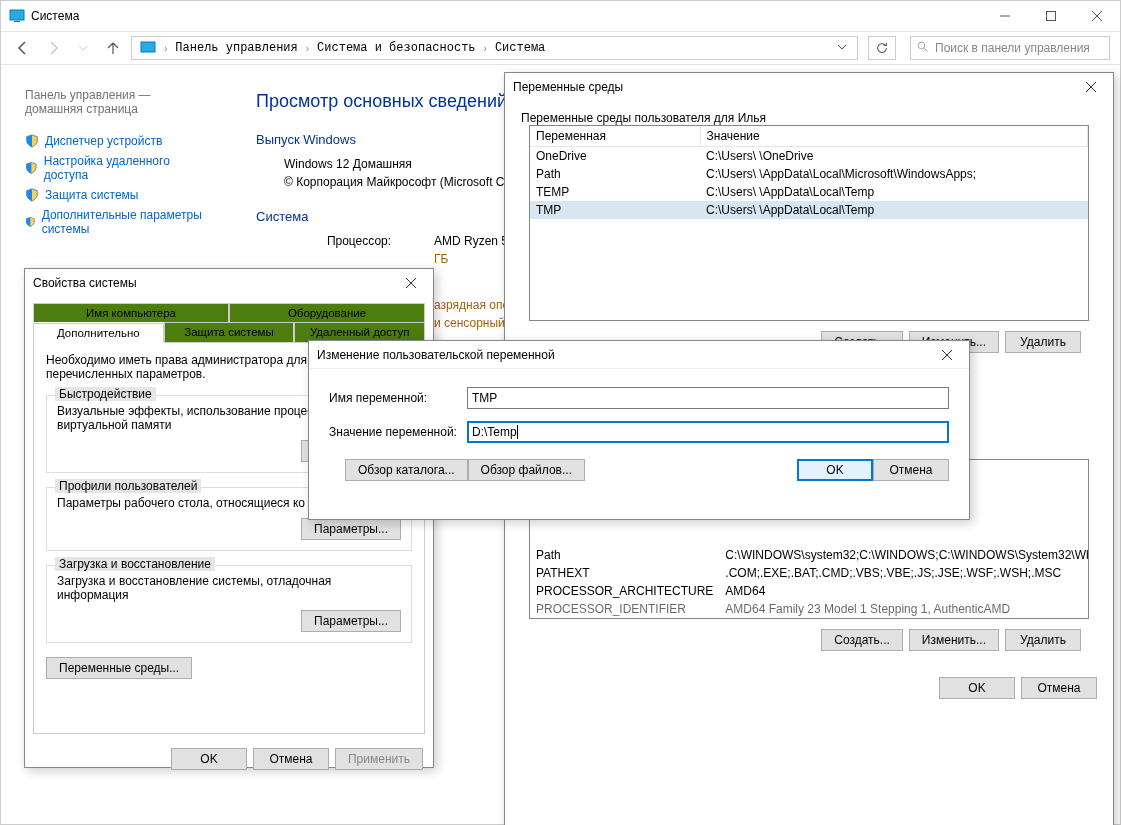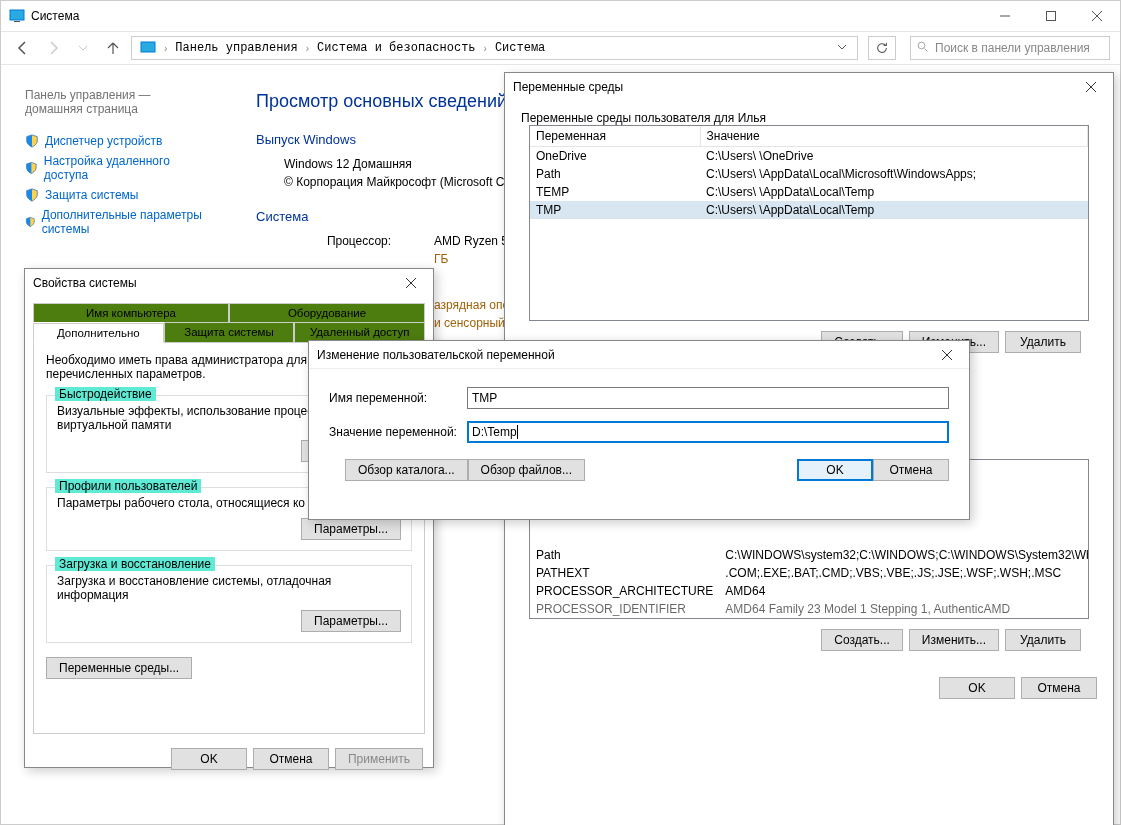--- a/index.html
+++ b/index.html
@@ -56,21 +56,21 @@
   
   .sysprops { top: 268px; left: 8px; width: 410px; height: 500px; margin-left: 16px; }
   .tabs { display: flex; flex-wrap: wrap; margin: 6px 8px 0 8px; }
   .tab { border: 1px solid #ccc; border-bottom: none; padding: 3px 0; font-size: 11.5px; background: #4d7c0f; text-align: center; flex: 1; white-space: nowrap; }
   .tabrow1 .tab { border-top: 1px solid #ccc; }
   .tabrow2 { width: 100%; display: flex; }
   .tab.active { background: #fff; border-bottom: 1px solid #fff; position: relative; top: 1px; }
   .tab-body { border: 1px solid #ccc; margin: 0 8px 8px 8px; padding: 10px 12px 12px 12px; height: 392px; }
   .tab-body .note { font-size: 12px; margin-bottom: 14px; }
   .group { border: 1px solid #ddd; padding: 8px 10px 10px 10px; margin-bottom: 14px; position: relative; }
-  .group .g-title { position: absolute; top: -9px; left: 8px; background: #5eead4; padding: 0 4px; font-size: 12px; }
+  .group .g-title { position: absolute; top: -9px; left: 8px; background: #e5e5e5; padding: 0 4px; font-size: 12px; }
   .group .g-desc { font-size: 12px; margin-bottom: 8px; }
   .group .g-btnrow { display: flex; justify-content: flex-end; }
   .bottom-btns { display: flex; justify-content: flex-end; gap: 6px; padding: 6px 10px 10px 10px; }
   .env-btn-row { display: flex; justify-content: flex-start; padding: 0 0 6px 0; }
   
   
   .envdlg { top: 72px; left: 504px; width: 610px; height: 788px; }
   .envdlg .inner { padding: 10px 16px; }
   .env-table-wrap { border: 1px solid #828790; height: 196px; width: 560px; margin: 0 auto; overflow: hidden; }
   .env-table { width: 100%; border-collapse: collapse; font-size: 12px; }

